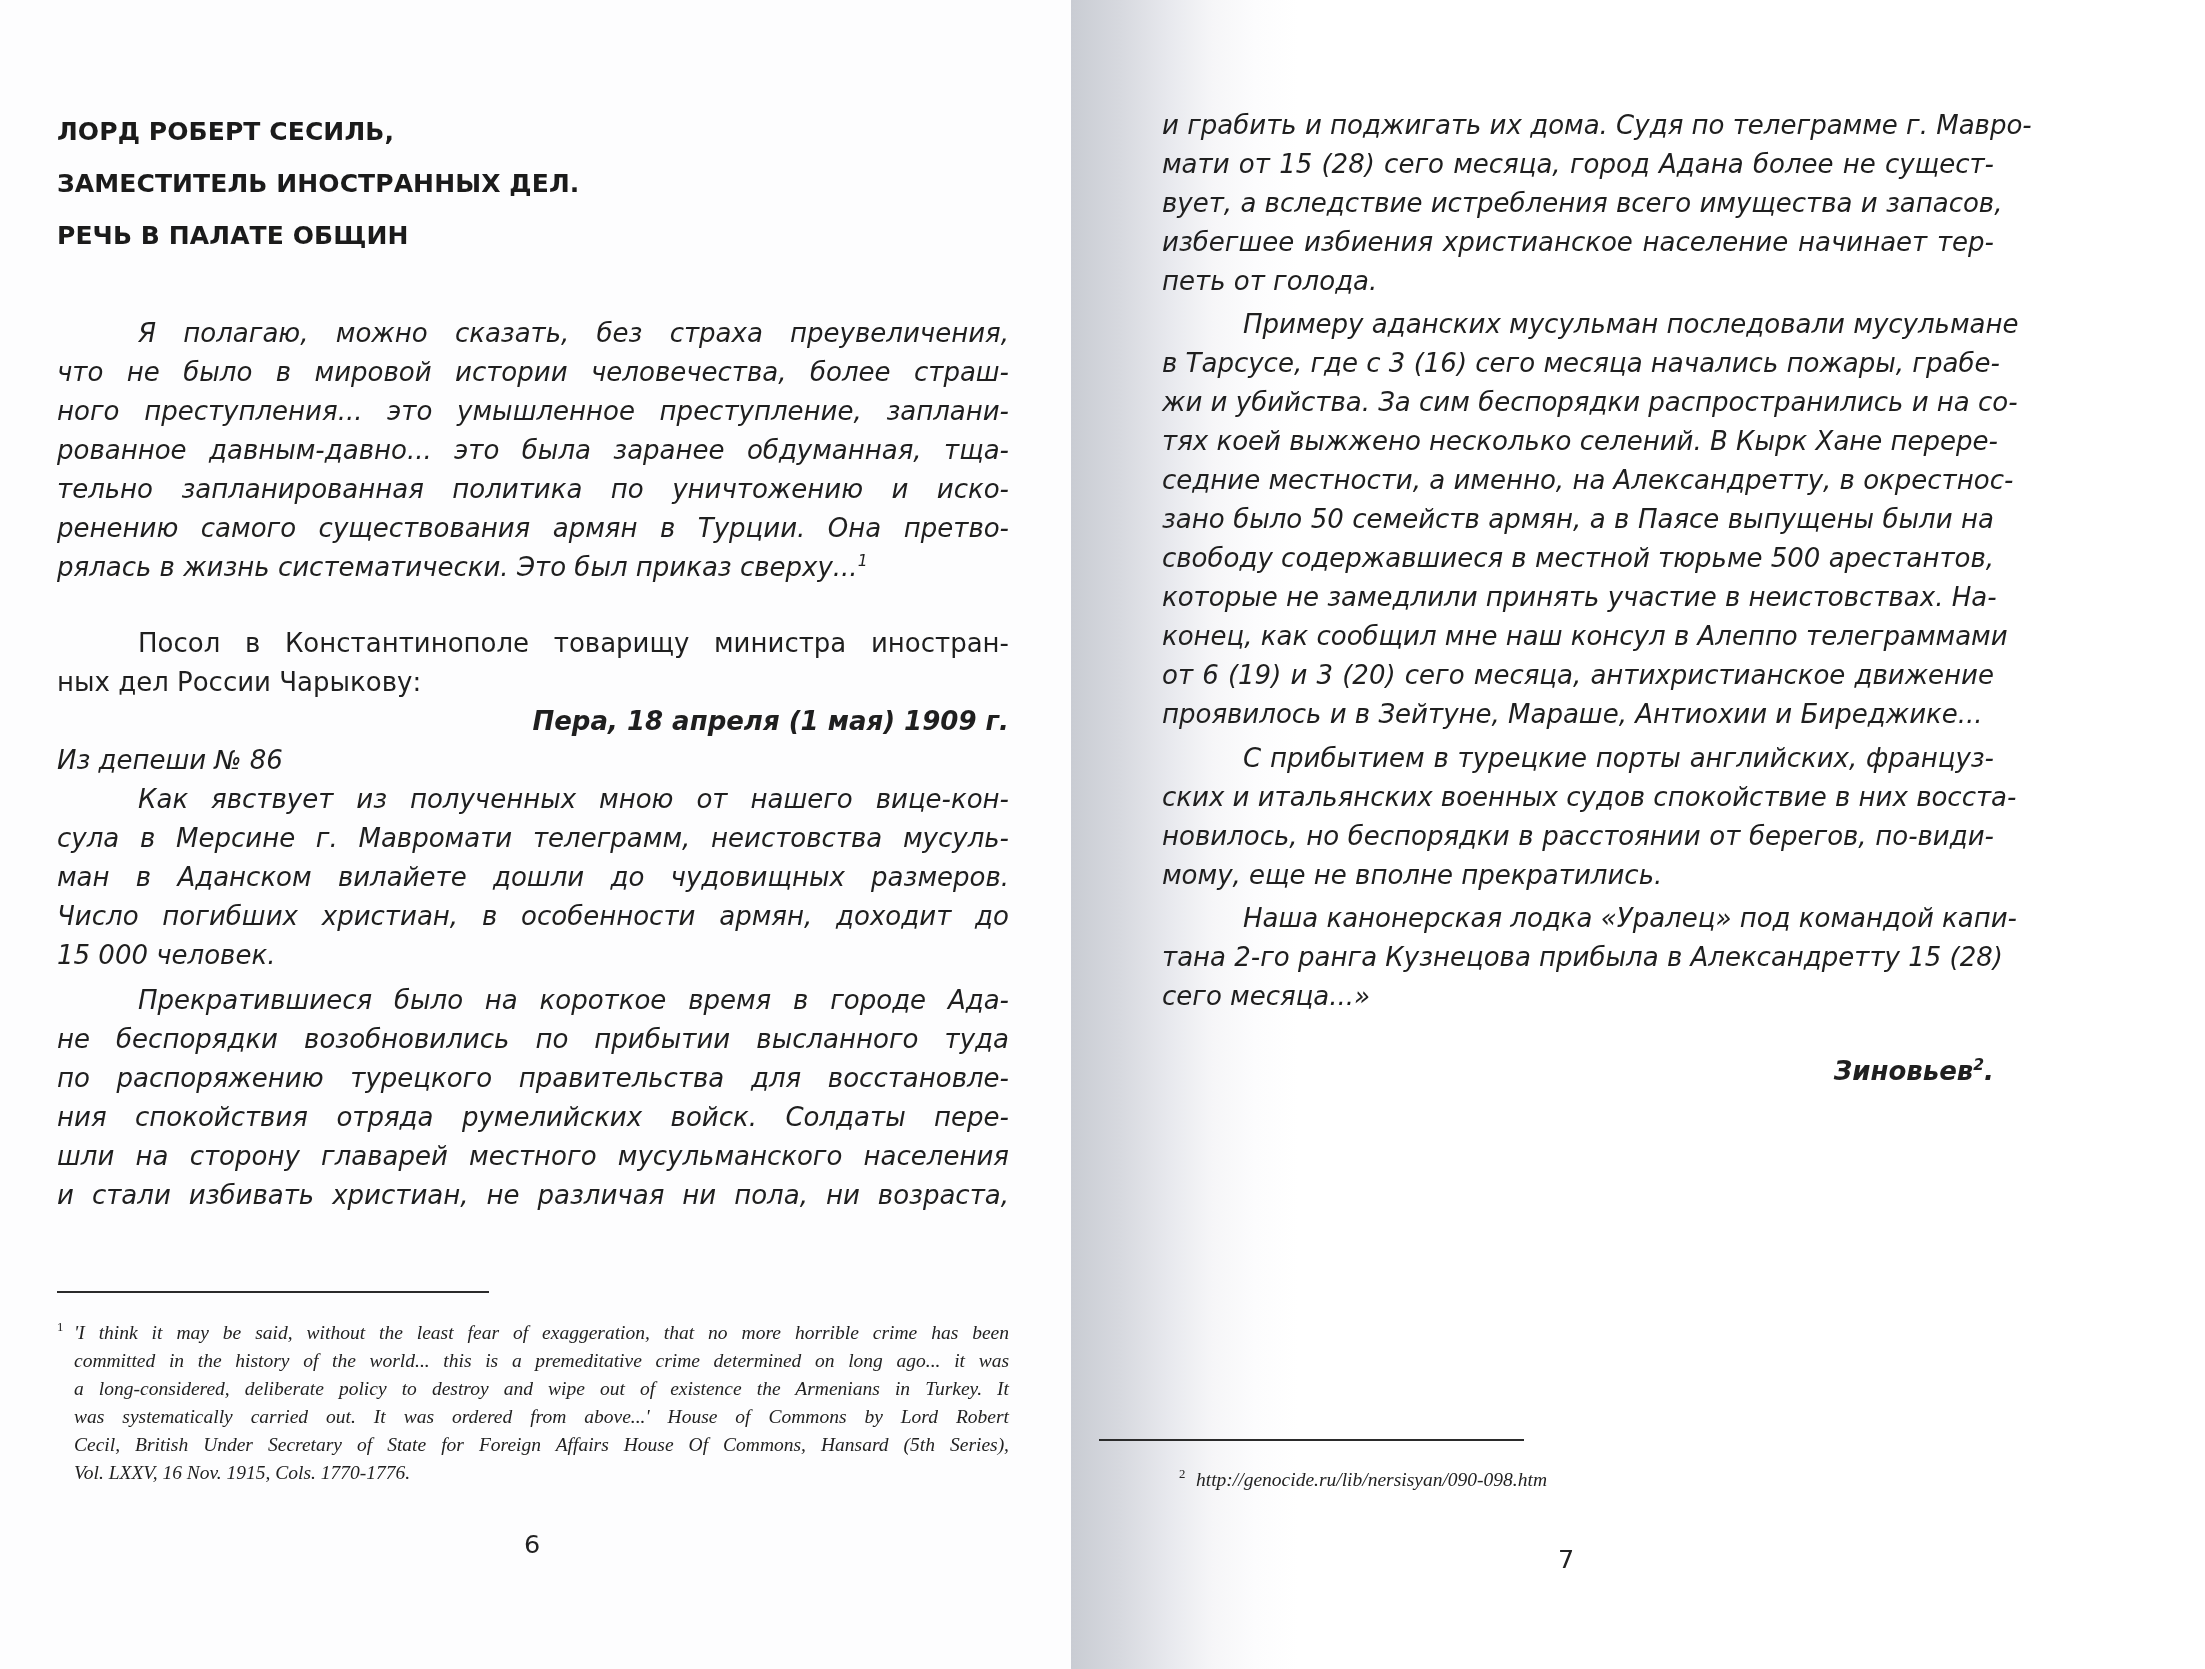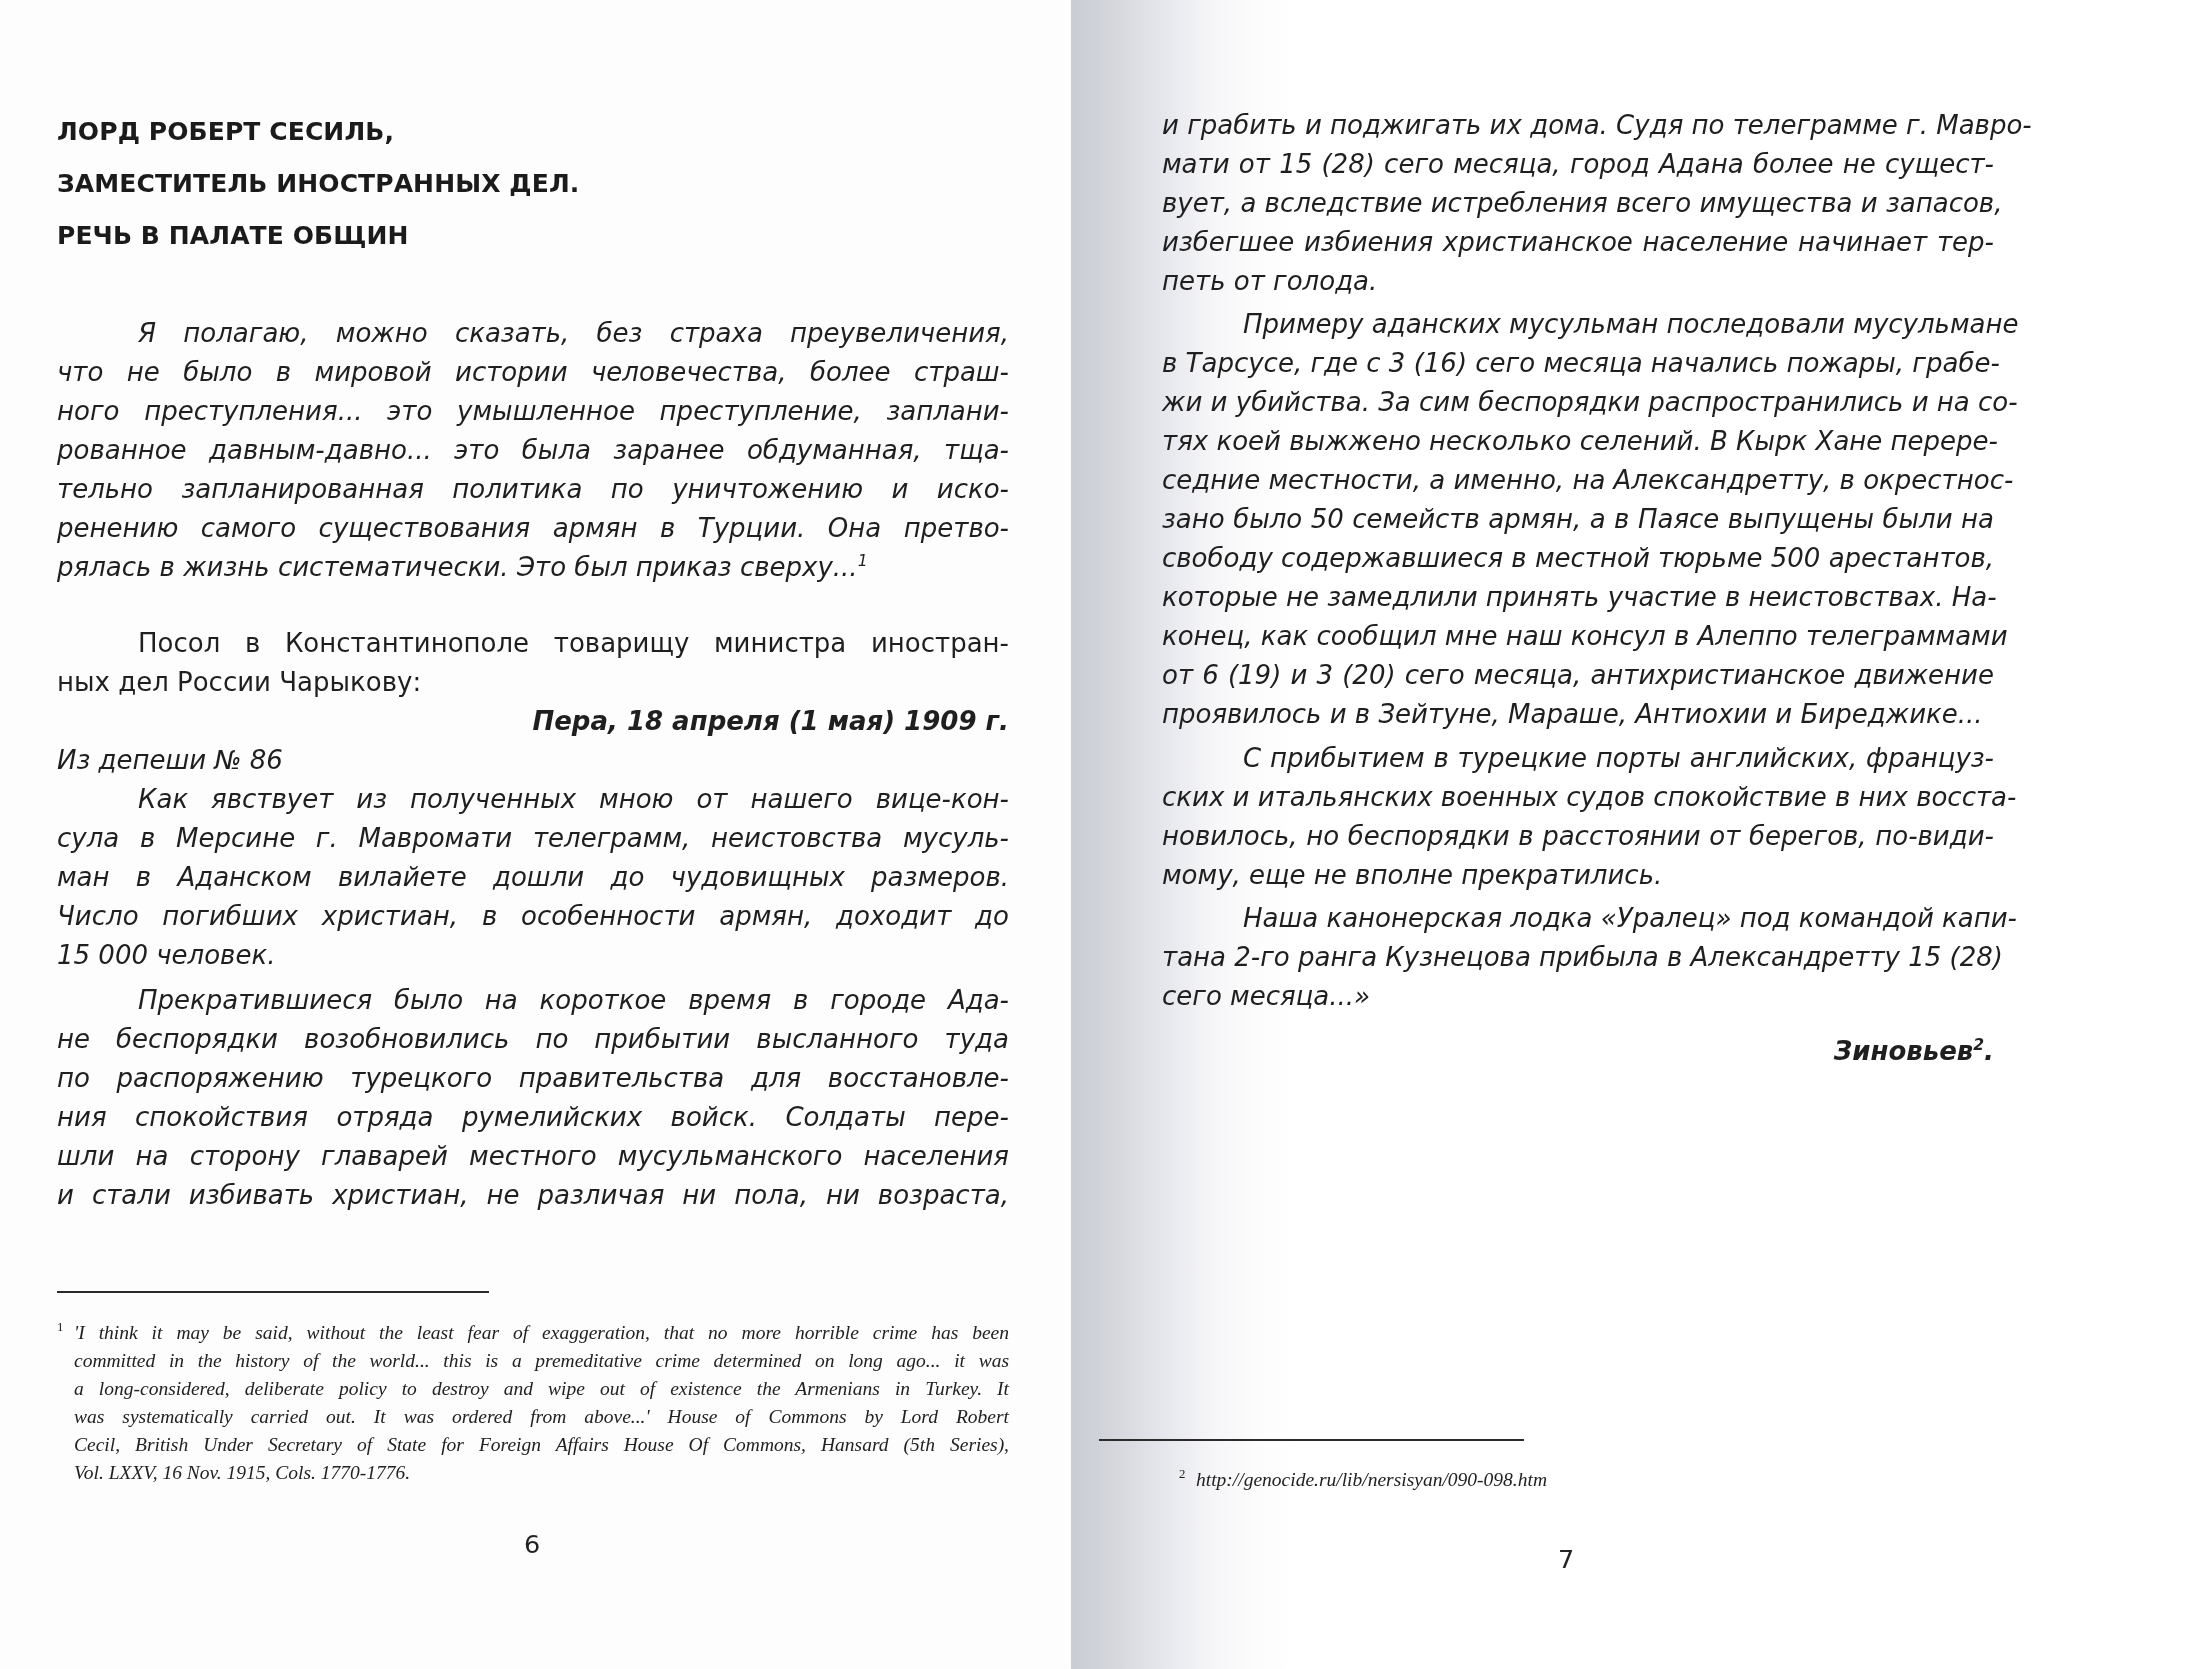--- a/index.html
+++ b/index.html
@@ -144,21 +144,21 @@
       <span class="line">новилось, но беспорядки в расстоянии от берегов, по-види-</span>
       <span class="line last">мому, еще не вполне прекратились.</span>
     </div>
 
     <div class="body-text italic" style="margin-top:4.3px;">
       <span class="line indent">Наша канонерская лодка «Уралец» под командой капи-</span>
       <span class="line">тана 2-го ранга Кузнецова прибыла в Александретту 15 (28)</span>
       <span class="line last">сего месяца...»</span>
     </div>
 
-    <div class="body-text signature" style="margin-top:16px;">
+    <div class="body-text signature" style="margin-top:36px;">
       <span>Зиновьев</span><sup>2</sup><span>.</span>
     </div>
 
     <div class="fn-rule" style="left:28px; top:1439px; width:425px;"></div>
     <div class="footnote" style="left:125px; top:1466px;">
       <span class="fn-mark">2</span>
       <span>http://genocide.ru/lib/nersisyan/090-098.htm</span>
     </div>
 
     <div class="page-number" style="left:487px; top:1544px;">7</div>

